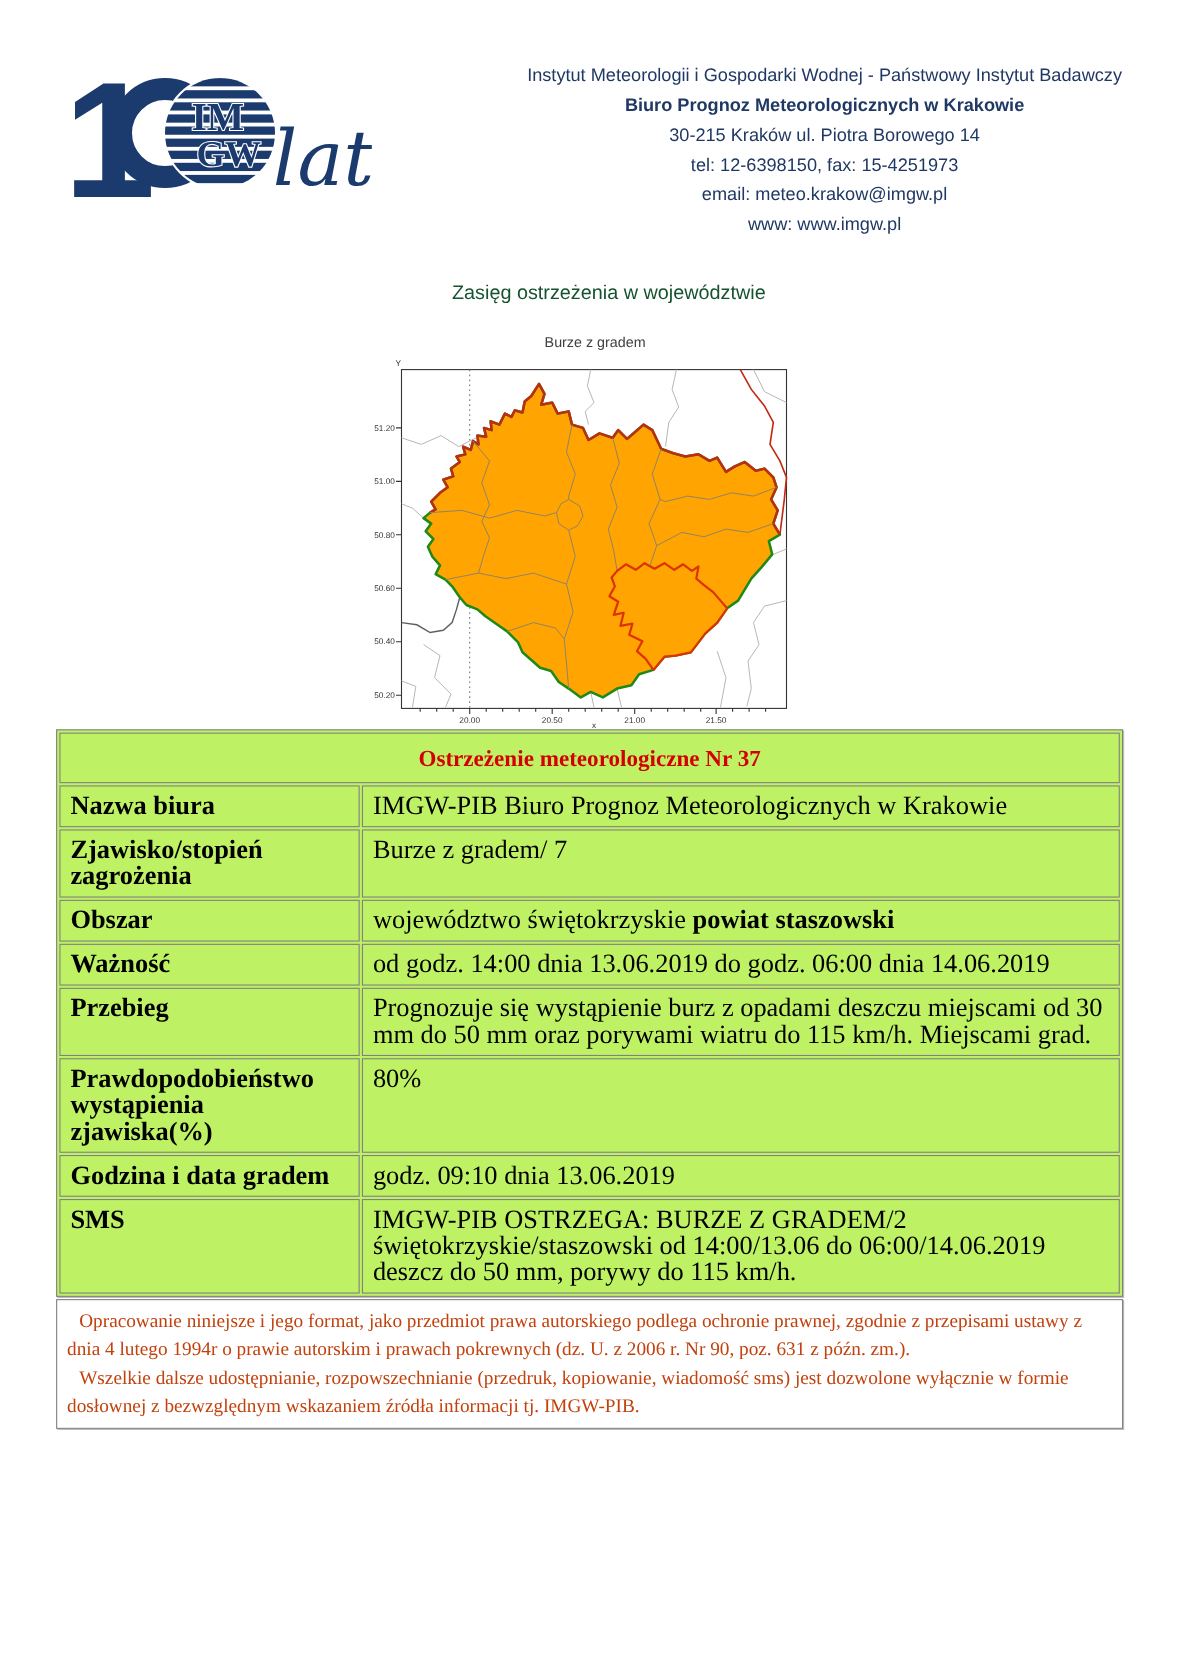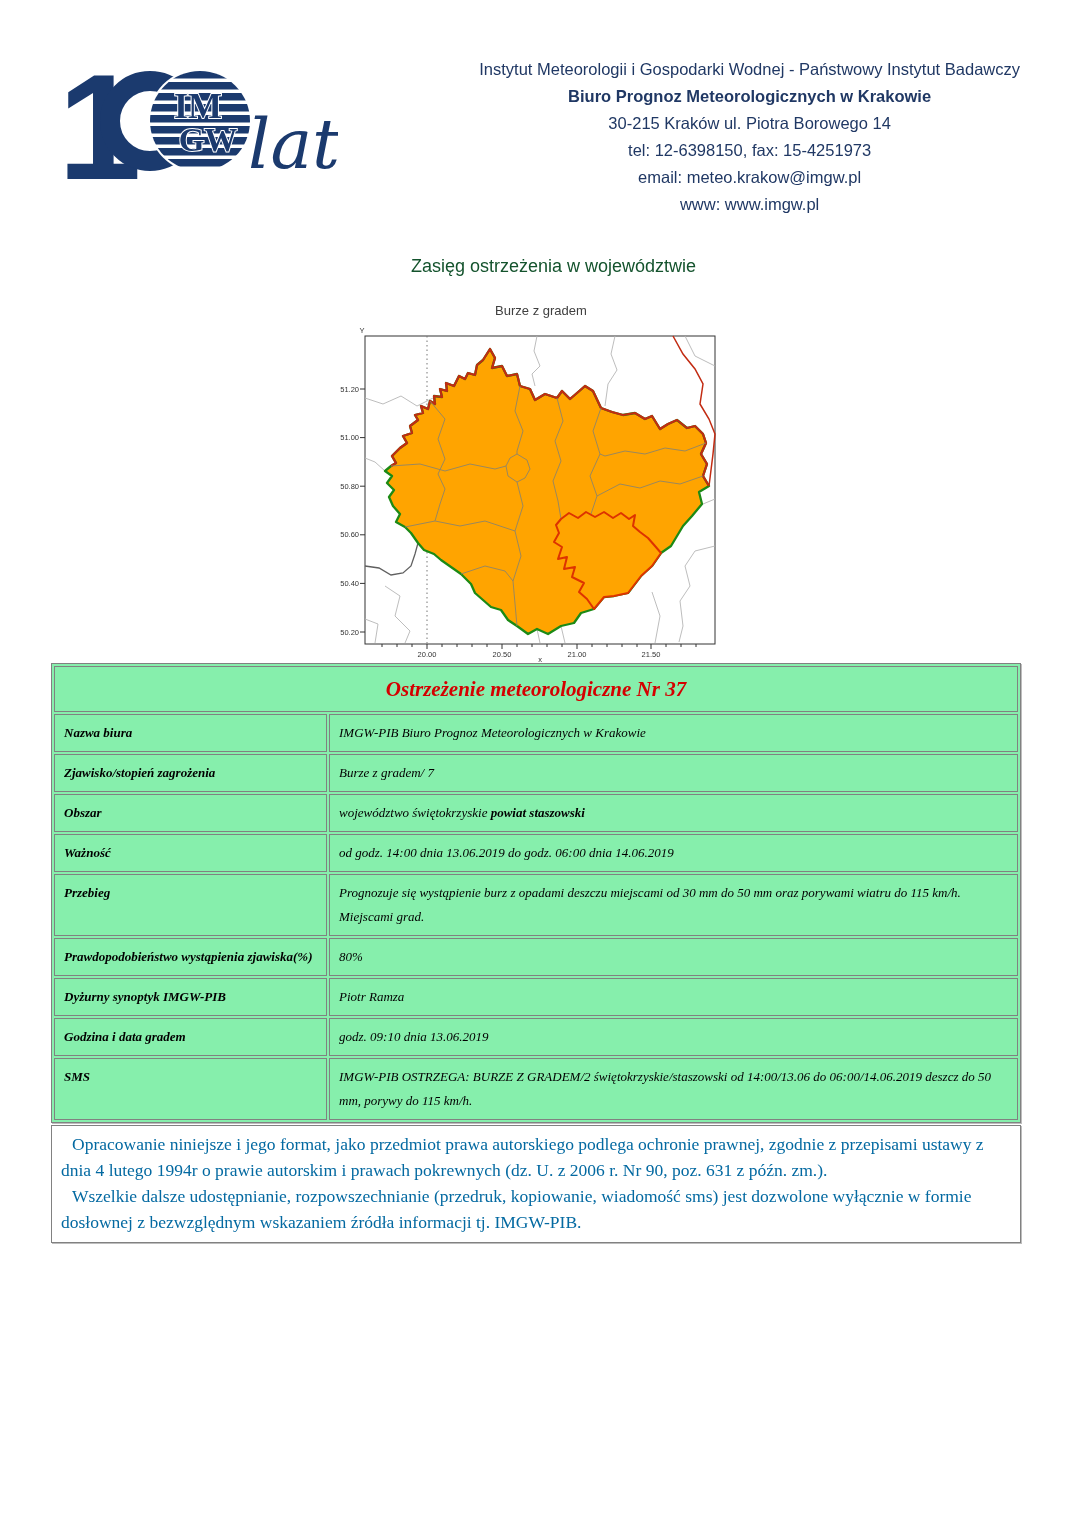--- a/index.html
+++ b/index.html
@@ -18,31 +18,31 @@
   .map-wrap { position:absolute; left:330px; top:303px; width:392px; }
   .map-title { width:350px; margin-left:36px; text-align:center; font-size:13px;
                color:#404040; margin-bottom:6px; }
   svg.map { display:block; }
   svg.map text { font-family:"Liberation Sans", sans-serif; }
 
   
   .doc-block { position:absolute; left:51px; top:663px; width:970px;
                font-family:"Liberation Serif", serif; }
   table.warning { width:100%; border-collapse:separate; border-spacing:2px;
-                  border:1px solid #818181; background:#86efac; box-shadow:1px 1px 0 #bdbdbd;font-style:italic; }
-  table.warning td { border:1px solid #818181; padding:6px 9px; font-size:13px;
+                  border:1px solid #818181; background:#bef264; box-shadow:1px 1px 0 #bdbdbd; }
+  table.warning td { border:1px solid #818181; padding:6px 9px; font-size:24px;
                      line-height:24px; vertical-align:top; color:#000; }
   table.warning td.title-cell { text-align:center; font-weight:bold; font-size:21px;
                                 color:#d40000; padding:9px 8px; line-height:26px;
                                 vertical-align:middle; }
   table.warning td.lbl { width:253px; font-weight:bold; }
   .bold { font-weight:bold; }
 
   .copyright { margin-top:2px; border:1px solid #818181; box-shadow:1px 1px 0 #bdbdbd;
-               padding:5px 9px 7px 9px; font-size:17.5px; line-height:26px; color:#0369a1; }
+               padding:5px 9px 7px 9px; font-size:17.5px; line-height:26px; color:#c2410c; }
   .copyright p { margin:0; text-indent:11px; }
 </style>
 </head>
 <body>
 
 <div class="page">
 
   <div class="logo-wrap">
     <svg width="280" height="132" viewBox="0 0 280 132">
       <defs>
@@ -205,24 +205,20 @@
       </tr>
       <tr>
         <td class="lbl">Przebieg</td>
         <td class="val">Prognozuje się wystąpienie burz z opadami deszczu miejscami od 30 mm do 50 mm oraz porywami wiatru do 115 km/h. Miejscami grad.</td>
       </tr>
       <tr>
         <td class="lbl">Prawdopodobieństwo wystąpienia zjawiska(%)</td>
         <td class="val">80%</td>
       </tr>
       <tr>
-        <td class="lbl">Dyżurny synoptyk IMGW-PIB</td>
-        <td class="val">Piotr Ramza</td>
-      </tr>
-      <tr>
         <td class="lbl">Godzina i data gradem</td>
         <td class="val">godz. 09:10 dnia 13.06.2019</td>
       </tr>
       <tr>
         <td class="lbl">SMS</td>
         <td class="val">IMGW-PIB OSTRZEGA: BURZE Z GRADEM/2 świętokrzyskie/staszowski od 14:00/13.06 do 06:00/14.06.2019 deszcz do 50 mm, porywy do 115 km/h.</td>
       </tr>
     </tbody>
       </table>
 

